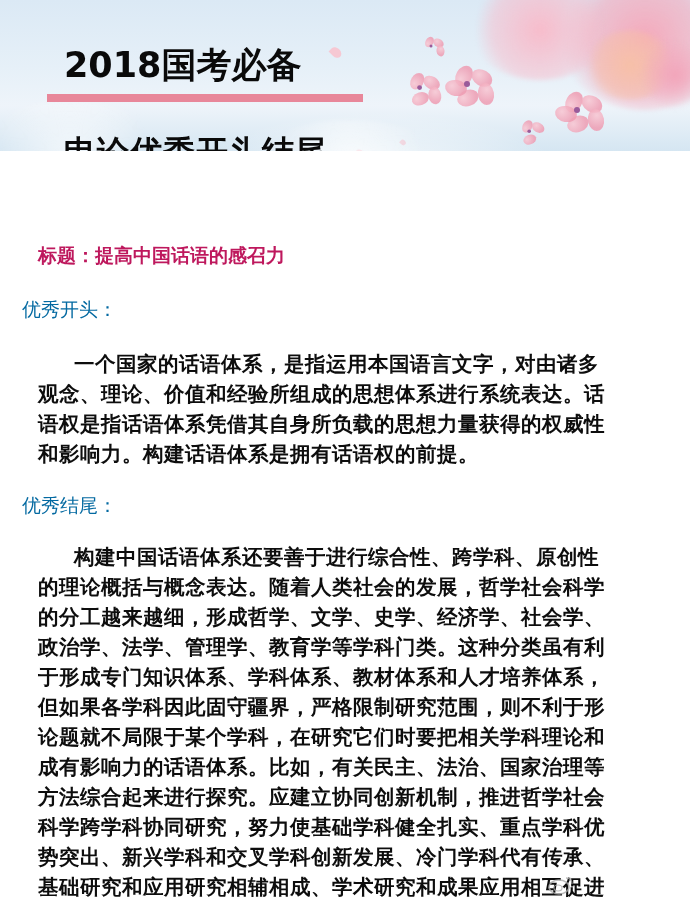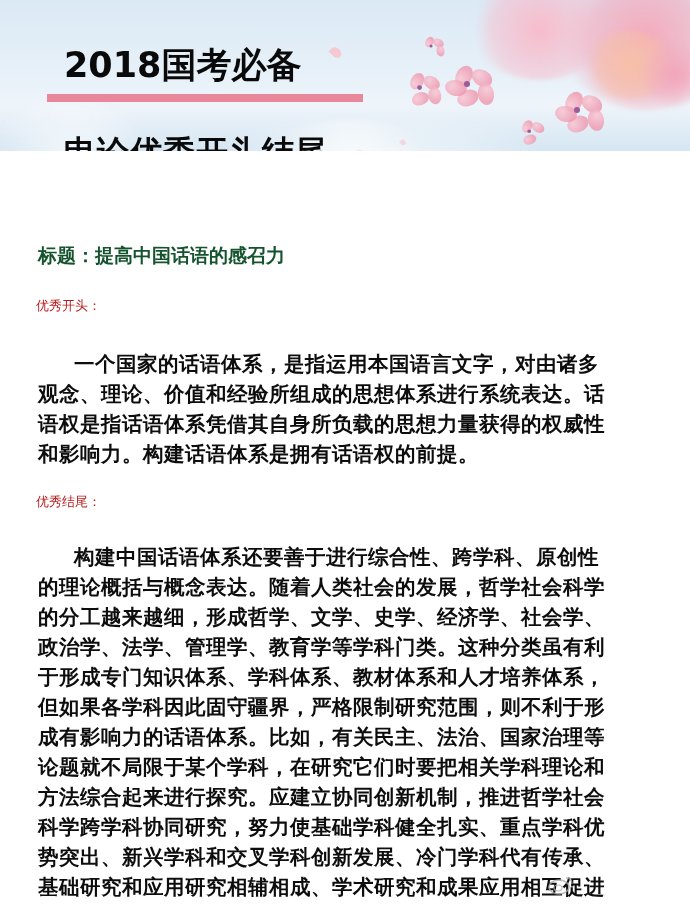--- a/index.html
+++ b/index.html
@@ -33,25 +33,25 @@
     }
     .banner-subtitle {
       position: absolute; left: 64px; top: 131px;
       font-family: "DejaVu Sans", sans-serif; font-weight: bold;
       font-size: 32px; color: #0a0a0a; letter-spacing: 1px; text-align: center;
     }
 
     .content { position: absolute; left: 0; top: 215px; width: 690px; }
     .doc-title {
       position: absolute; left: 38px; top: 28px;
-      font-size: 19px; font-weight: bold; color: #14532d;
+      font-size: 19px; font-weight: bold; color: #be185d;
     }
     .section-head {
-      position: absolute; left: 36px;
-      font-size: 13px; color: #b91c1c; font-weight: normal;
+      position: absolute; left: 22px;
+      font-size: 19px; color: #0369a1; font-weight: normal;
     }
     .para {
       position: absolute; left: 38px; width: 622px;
       font-size: 20.5px; font-weight: bold; line-height: 30px; color: #0d0d0d;
       text-align: justify; text-indent: 2em; letter-spacing: 0.5px;
     }
     .para .line { display: block; text-indent: 0; white-space: nowrap; }
     .para .line.first { padding-left: 36px; }
 
     .watermark {
@@ -129,22 +129,22 @@
   </div>
 
   <div class="section-head" style="top:278px;">优秀结尾：</div>
   <div class="para" style="top:327px;">
     <span class="line first">构建中国话语体系还要善于进行综合性、跨学科、原创性</span>
     <span class="line">的理论概括与概念表达。随着人类社会的发展，哲学社会科学</span>
     <span class="line">的分工越来越细，形成哲学、文学、史学、经济学、社会学、</span>
     <span class="line">政治学、法学、管理学、教育学等学科门类。这种分类虽有利</span>
     <span class="line">于形成专门知识体系、学科体系、教材体系和人才培养体系，</span>
     <span class="line">但如果各学科因此固守疆界，严格限制研究范围，则不利于形</span>
+    <span class="line">论题就不局限于某个学科，在研究它们时要把相关学科理论和</span>
     <span class="line">成有影响力的话语体系。比如，有关民主、法治、国家治理等</span>
-    <span class="line">论题就不局限于某个学科，在研究它们时要把相关学科理论和</span>
     <span class="line">方法综合起来进行探究。应建立协同创新机制，推进哲学社会</span>
     <span class="line">科学跨学科协同研究，努力使基础学科健全扎实、重点学科优</span>
     <span class="line">势突出、新兴学科和交叉学科创新发展、冷门学科代有传承、</span>
     <span class="line">基础研究和应用研究相辅相成、学术研究和成果应用相互促进</span>
     <span class="line">，进而在重大论题上产生更具感召力和吸引力的话语体系——</span>
   </div>
 </div>
 
 <div class="watermark">
   <svg width="26" height="20" viewBox="0 0 26 20">

